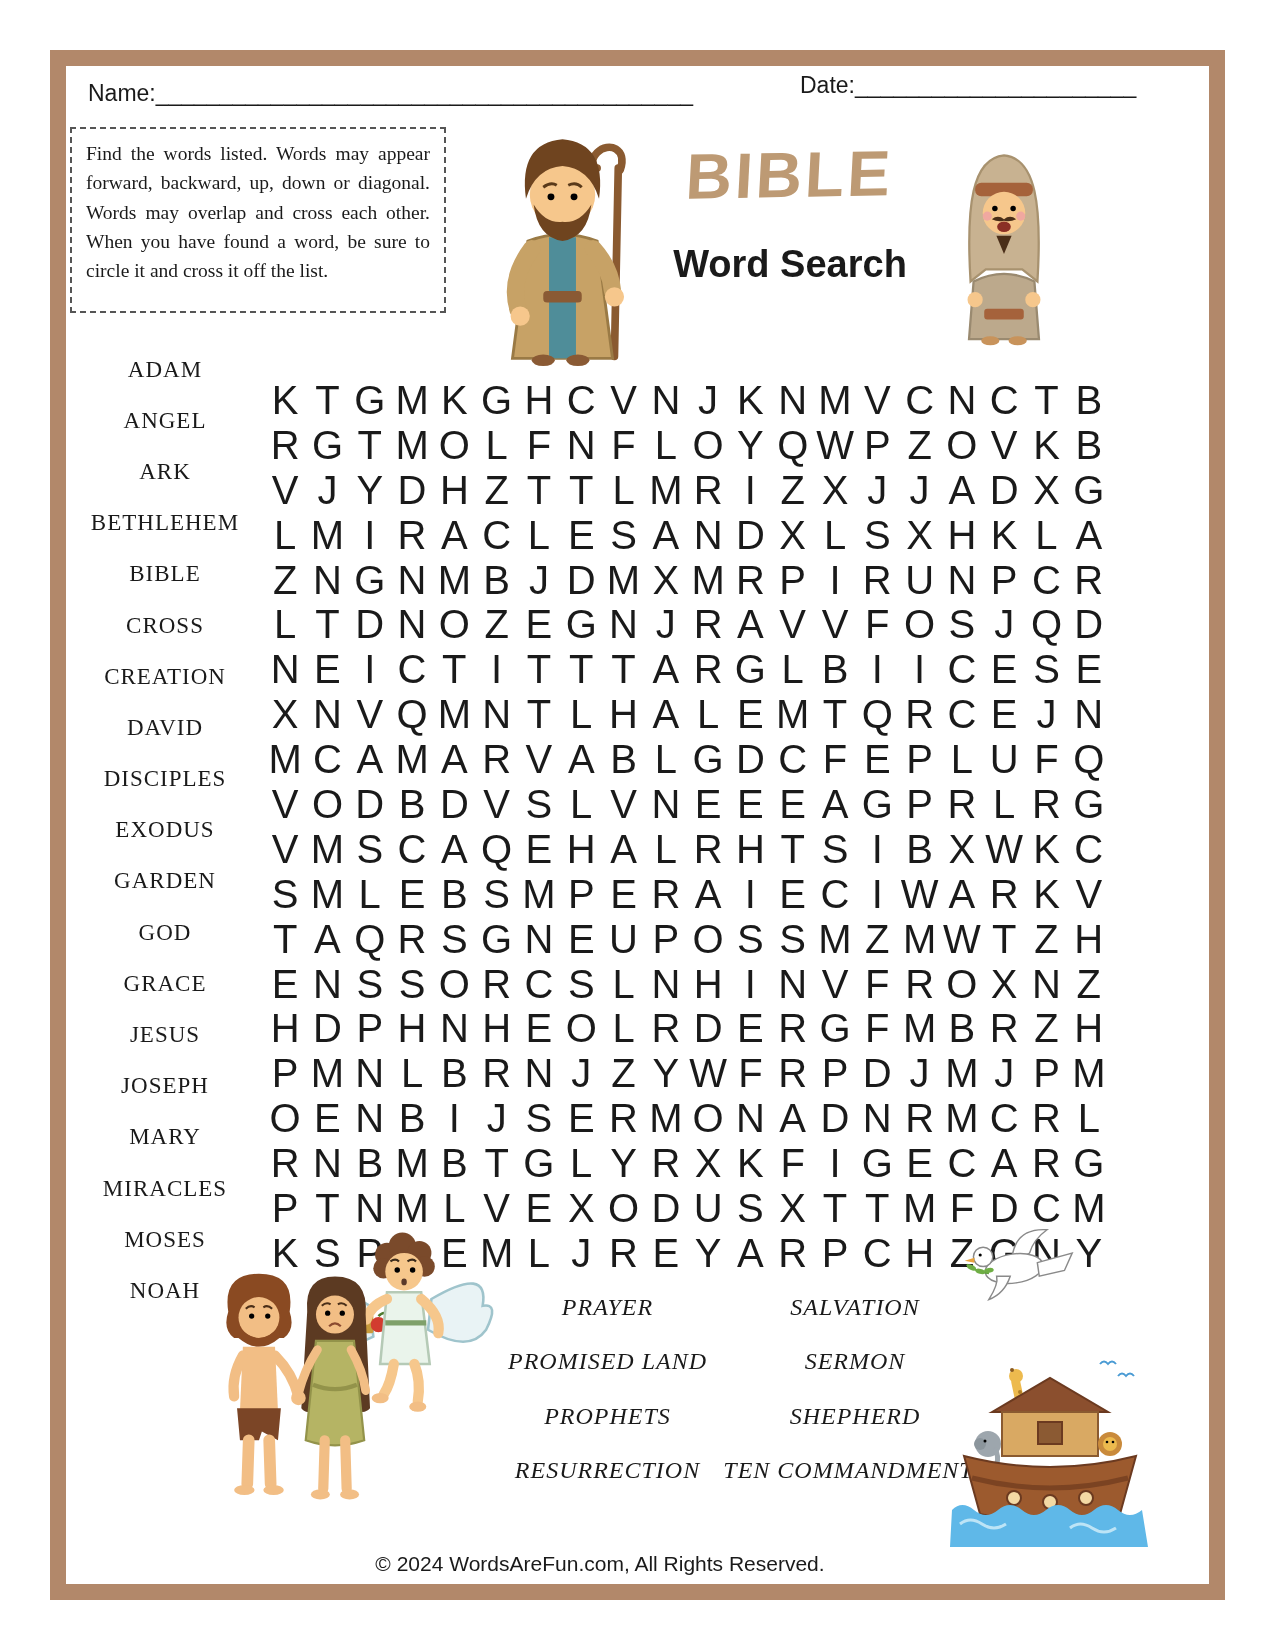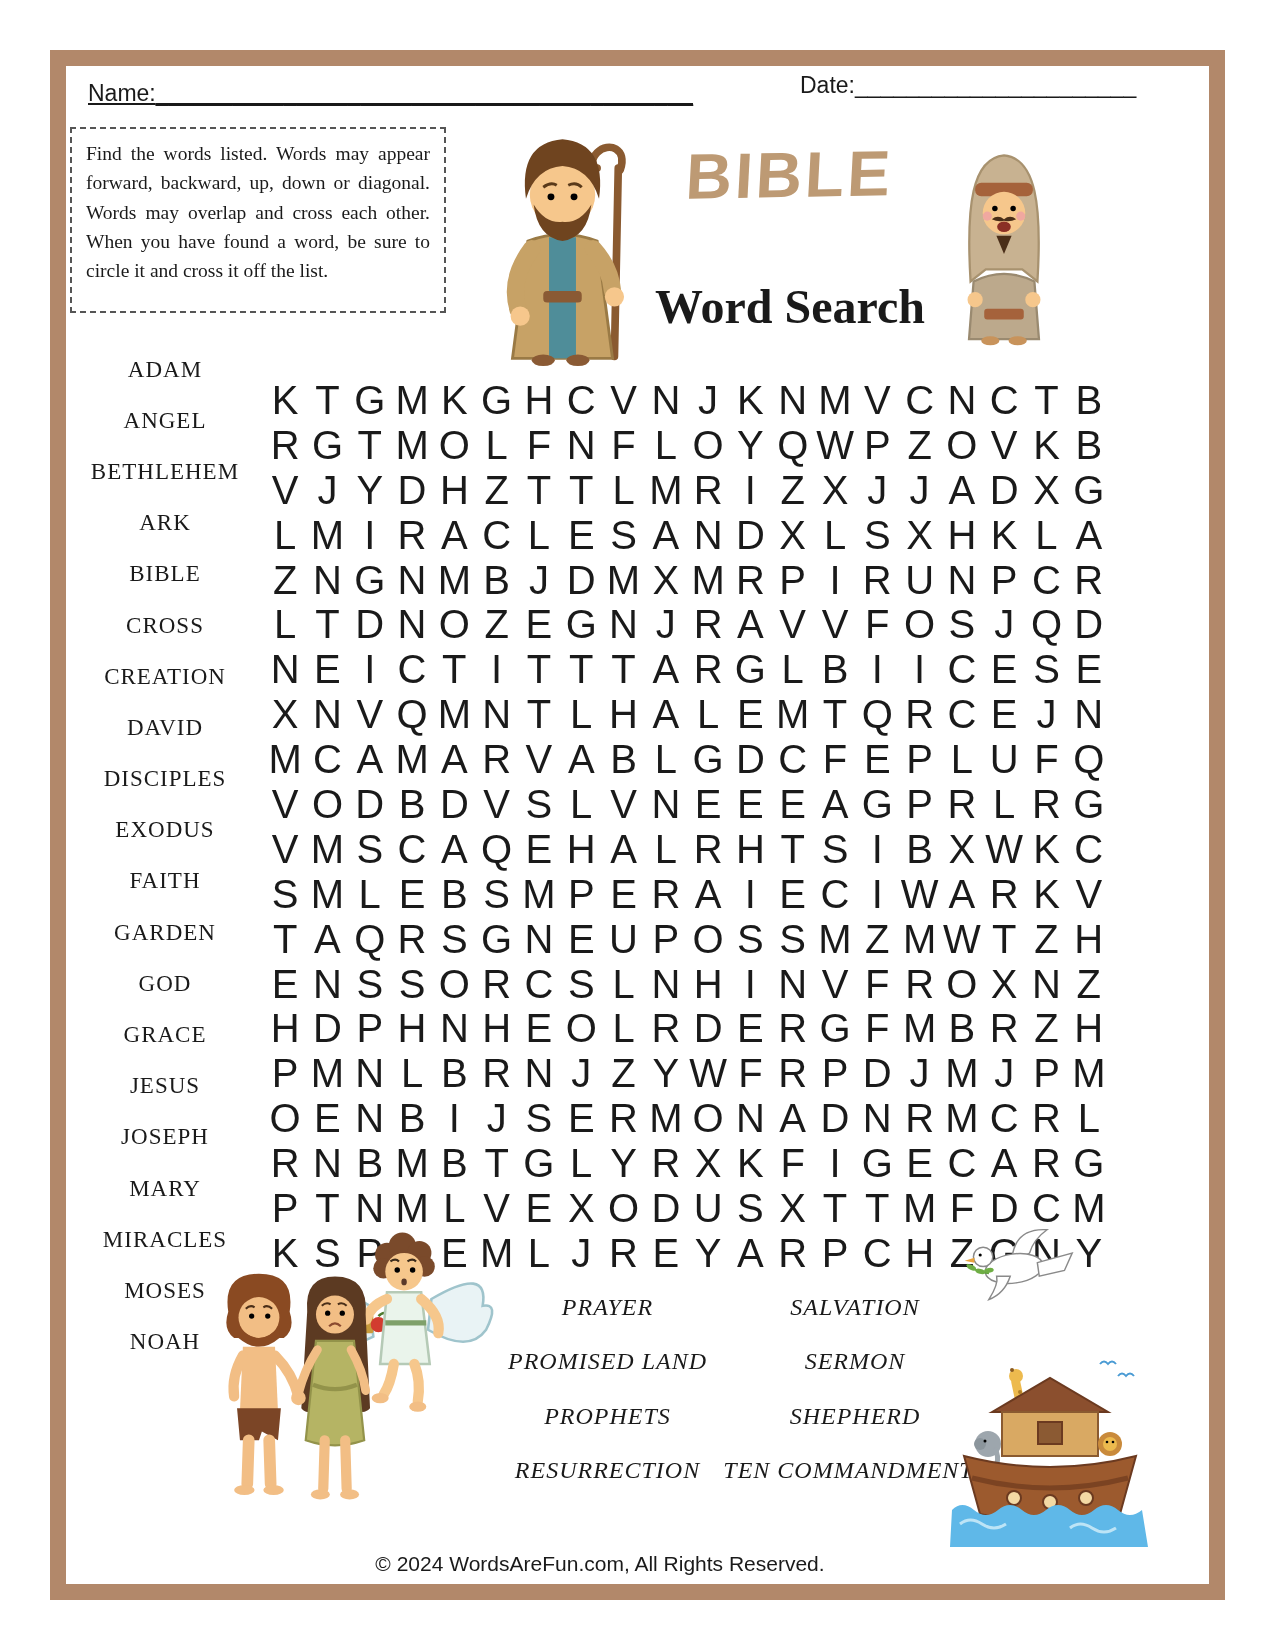--- a/index.html
+++ b/index.html
@@ -1,29 +1,29 @@
 <!DOCTYPE html>
 <html style="--frame: #B2886A; --title_accent: #BD9A74; --text: #1a1a1a;"><head>
 <meta charset="utf-8">
 <style>
   :root { --frame:#B2886A; --title_accent:#BD9A74; --text:#1a1a1a; }
   * { margin:0; padding:0; box-sizing:border-box; }
   html,body { width:1275px; height:1650px; background:#fff; font-family:"Liberation Sans",sans-serif; color:var(--text); }
   .page { position:relative; width:1275px; height:1650px; overflow:hidden; }
   .frame { position:absolute; left:50px; top:50px; width:1175px; height:1550px; border:16px solid var(--frame); }
-  .name-group { position:absolute; left:88px; top:80px; font-size:23px; white-space:nowrap;text-decoration:underline; }
+  .name-group { position:absolute; left:88px; top:80px; font-size:23px; white-space:nowrap; }
   .date-group { position:absolute; left:800px; top:72px; font-size:23px; white-space:nowrap;text-align:right; }
   .fill-line { letter-spacing:0; }
   .instructions { position:absolute; left:70px; top:127px; width:376px; height:186px; border:2px dashed #555;
                   padding:10px 14px; font-family:"Liberation Serif",serif; font-size:19.5px; line-height:1.5;
                   text-align:justify; }
   .title-1 { position:absolute; left:662px; top:138px; width:255px; text-align:center; color:var(--title_accent);
              font-size:64px; font-weight:800; letter-spacing:3px; transform:rotate(-1deg) skewX(-4deg); }
   .title-2 { position:absolute; left:630px; top:243px; width:320px; text-align:center;
-             font-family:Liberation Serif, serif; font-weight:700; font-size:48px; white-space:nowrap;margin-top:36px; }
+             font-family:Liberation Sans, sans-serif; font-weight:700; font-size:38px; white-space:nowrap; }
   .word-list { position:absolute; left:55px; top:344px; width:220px; font-family:"Liberation Serif",serif; font-size:23px; }
   .word-list div { height:51.2px; display:flex; align-items:center; justify-content:center; letter-spacing:1px; }
   .grid { position:absolute; left:264px; top:378px; display:grid; grid-template-columns:repeat(20,42.3px);
           grid-auto-rows:44.9px; font-size:40px; }
   .grid div { display:flex; align-items:center; justify-content:center; }
   .bottom-words { position:absolute; font-family:"Liberation Serif",serif; font-size:24px;font-style:italic; }
   .bottom-words div { height:54.5px; display:flex; align-items:center; justify-content:center; white-space:nowrap; letter-spacing:1px; }
   .bw-left { left:420px; top:1280px; width:375px; }
   .bw-right { left:690px; top:1280px; width:330px; }
   .copyright { position:absolute; left:300px; top:1552px; width:600px; text-align:center; font-size:21px; }
@@ -93,29 +93,28 @@
       <circle cx="31" cy="100" r="5" fill="#F6C78C"></circle>
         <circle cx="69" cy="100" r="5" fill="#F6C78C"></circle>
       <ellipse cx="41" cy="127" rx="6" ry="3" fill="#C8935B"></ellipse>
         <ellipse cx="59" cy="127" rx="6" ry="3" fill="#C8935B"></ellipse>
     </svg>
   </div>
 
   <div class="word-list">
       <div>ADAM</div>
       <div>ANGEL</div>
+      <div>ARK</div>
       <div>BETHLEHEM</div>
-      <div>ARK</div>
       <div>BIBLE</div>
       <div>CROSS</div>
       <div>CREATION</div>
       <div>DAVID</div>
       <div>DISCIPLES</div>
       <div>EXODUS</div>
-      <div>FAITH</div>
       <div>GARDEN</div>
       <div>GOD</div>
       <div>GRACE</div>
       <div>JESUS</div>
       <div>JOSEPH</div>
       <div>MARY</div>
       <div>MIRACLES</div>
       <div>MOSES</div>
       <div>NOAH</div>
     </div>

